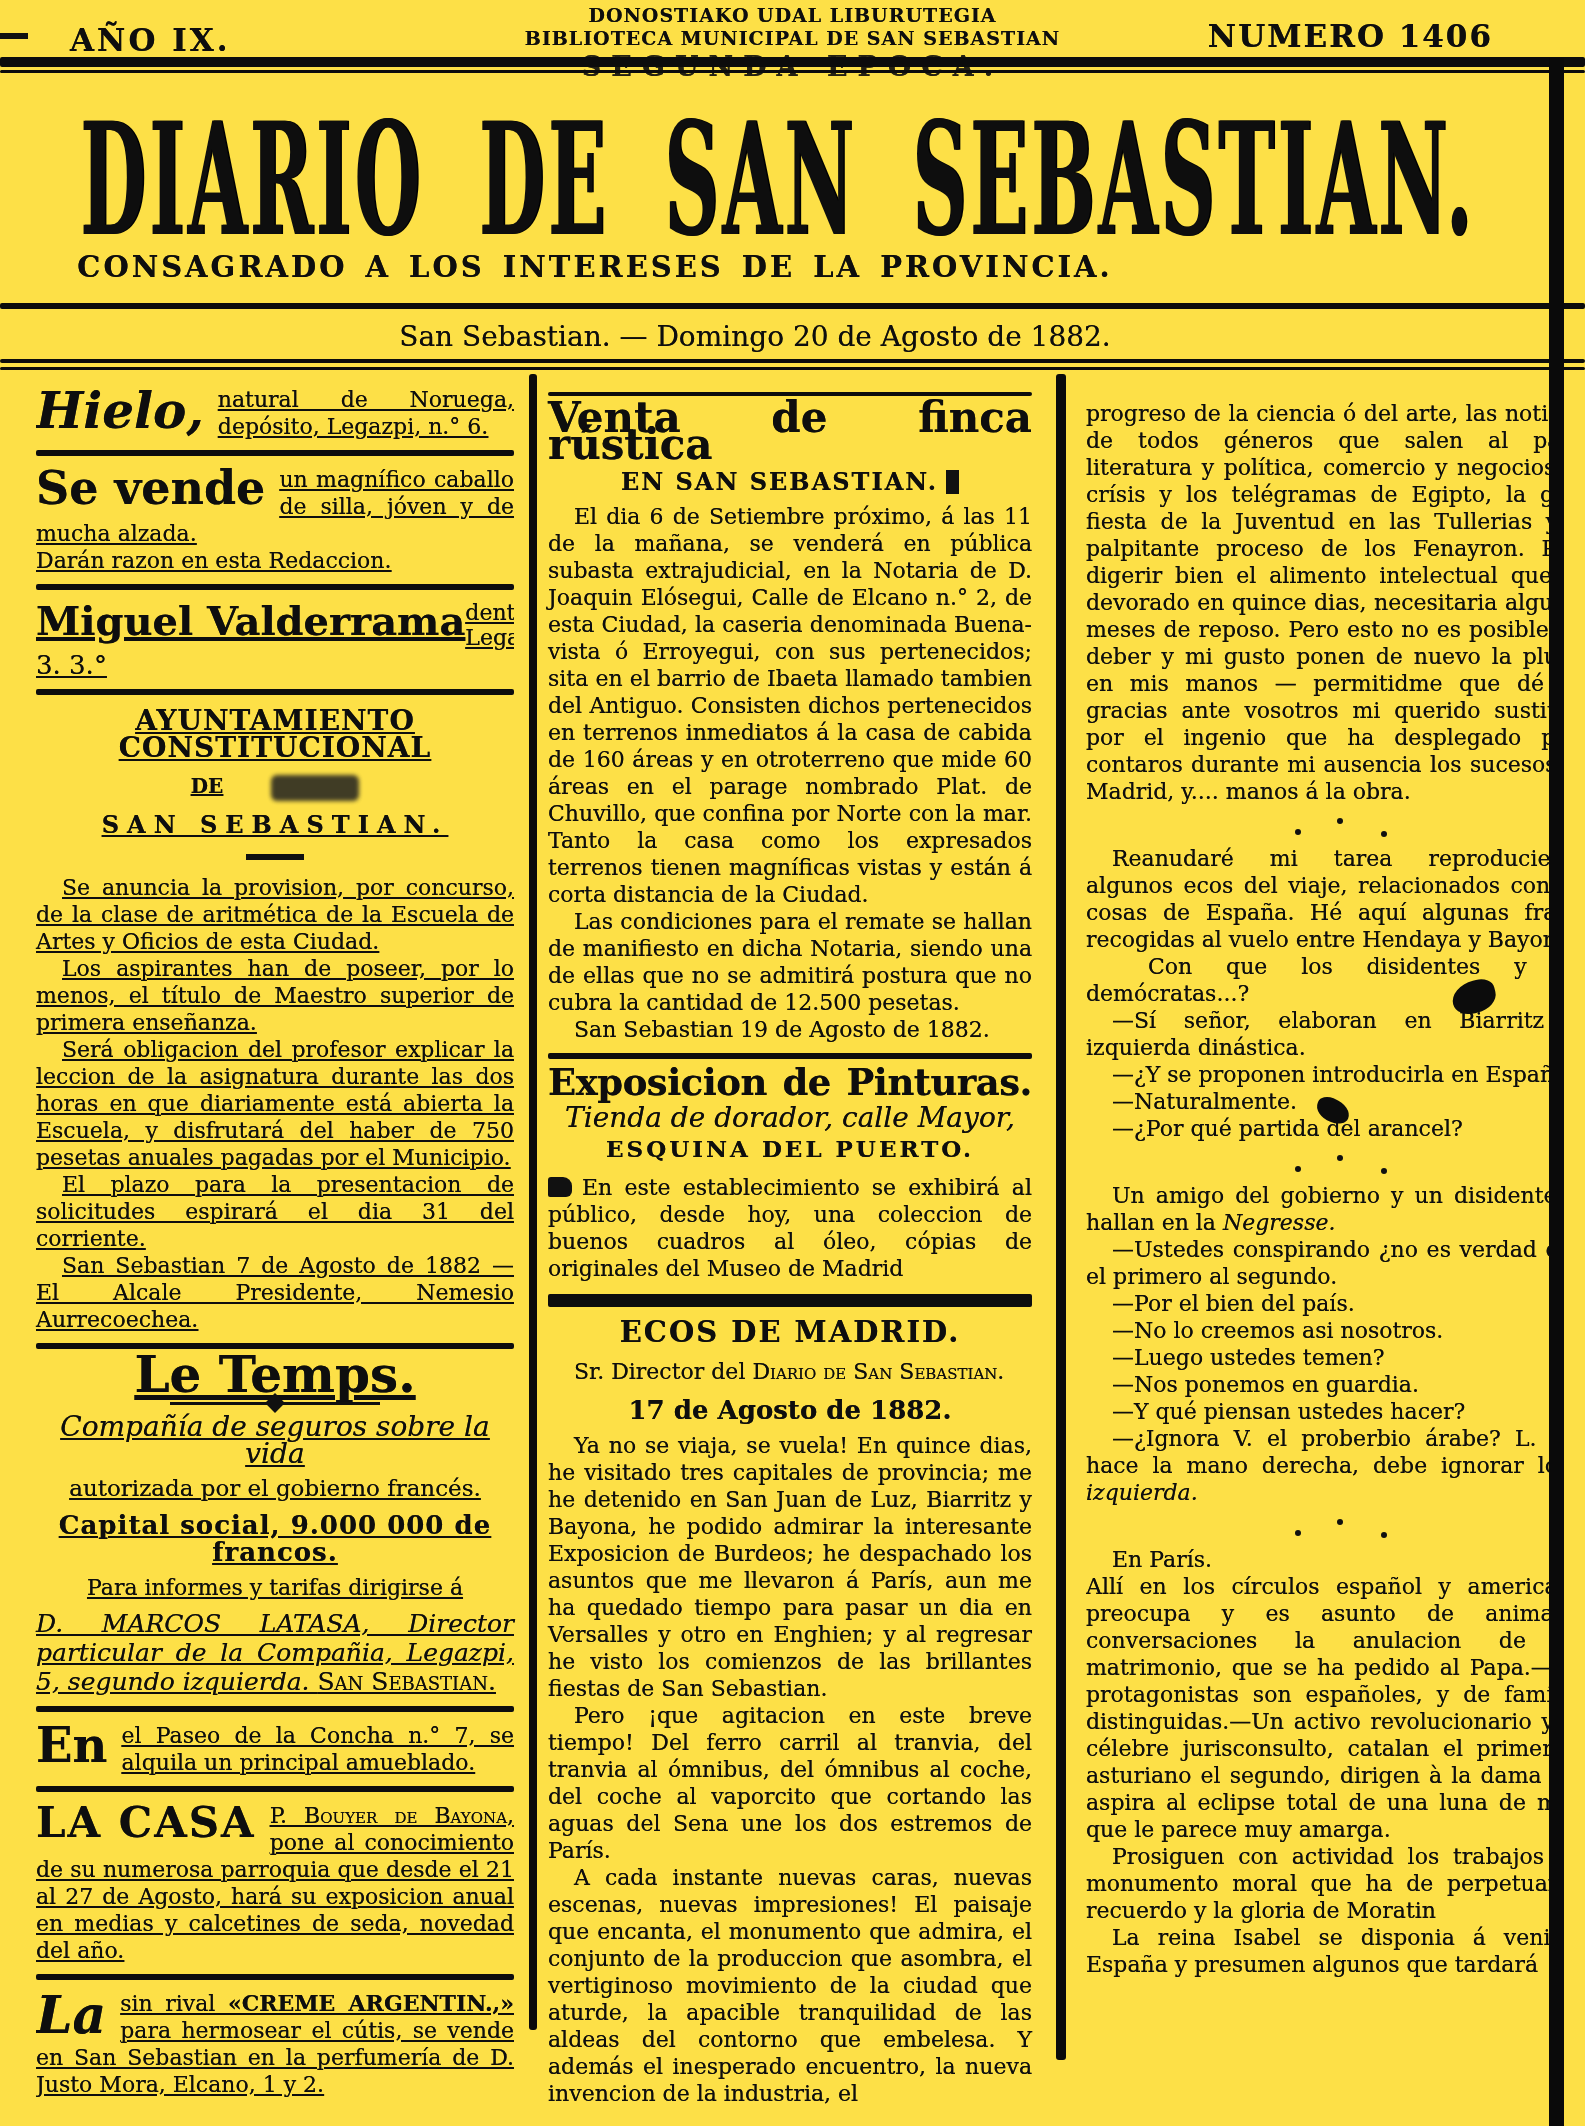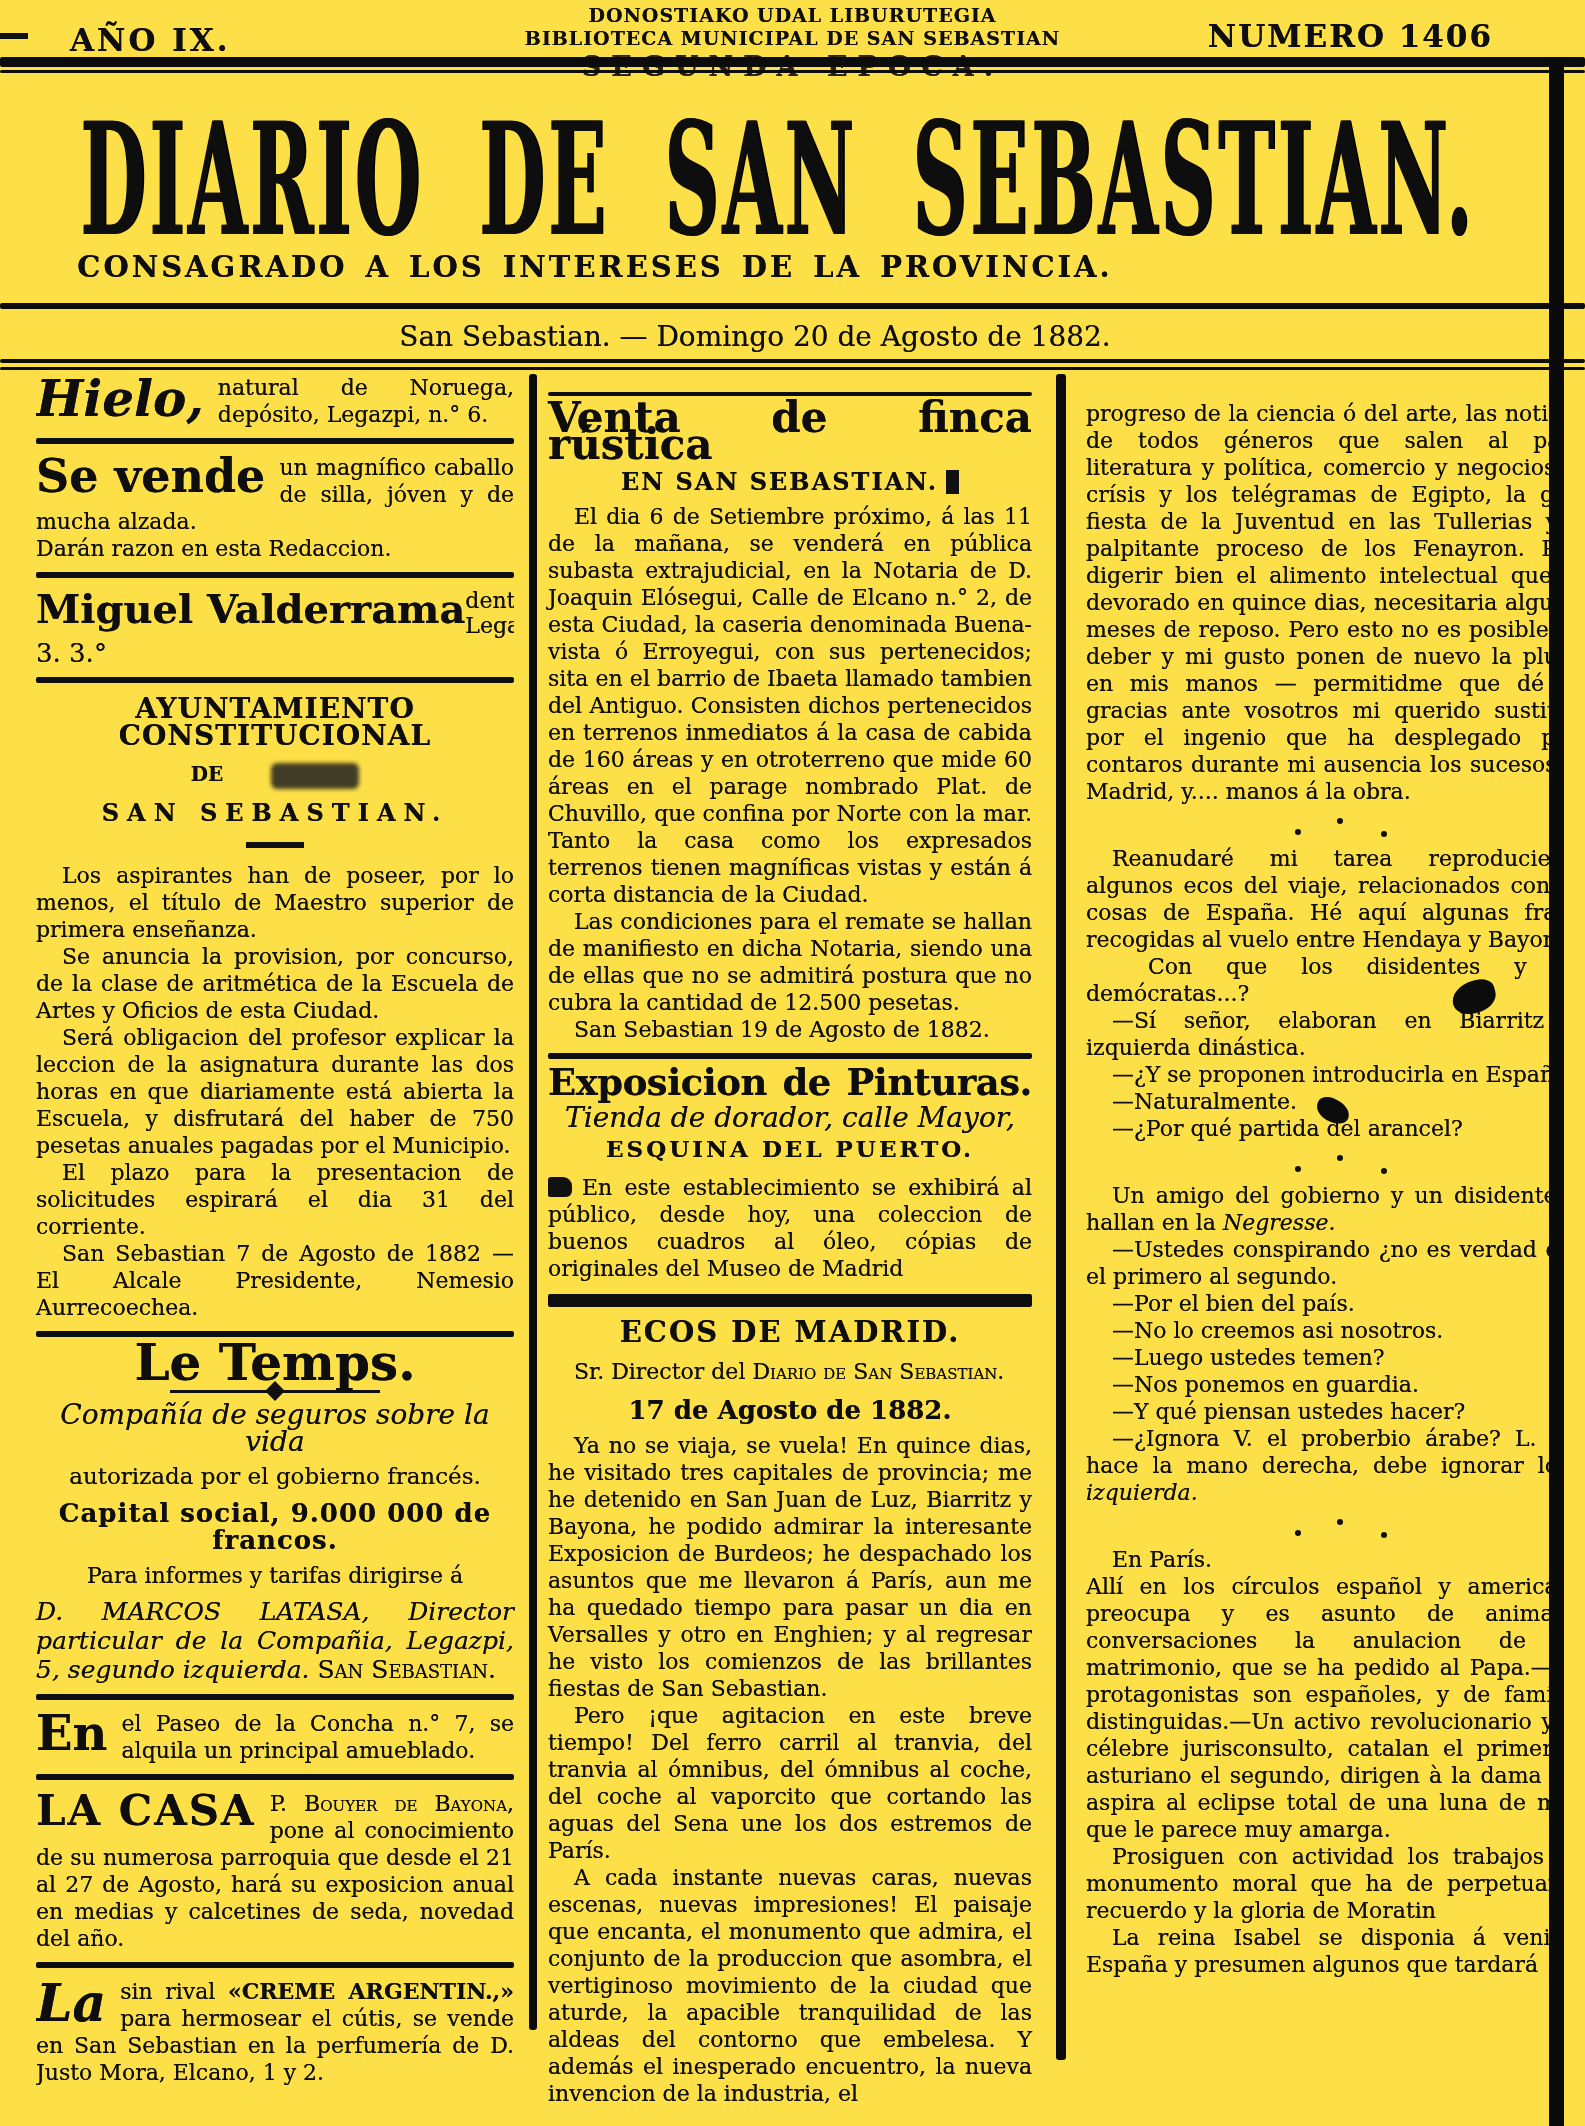--- a/index.html
+++ b/index.html
@@ -41,21 +41,21 @@
   .dateline { position:absolute; top:320px; left:0; width:1510px; text-align:center; font-size:28px; }
 
   
   .vdiv { position:absolute; background:#0b0b0b; border-radius:3px; }
   .vdiv-1 { left:529px;  top:374px; width:8px;  height:1656px; }
   .vdiv-2 { left:1056px; top:374px; width:10px; height:1686px; }
   .edge-band { position:absolute; left:1549px; top:58px; width:15px; height:2068px; background:#0a0a0a; }
   .edge-mark { position:absolute; left:0; top:33px; width:28px; height:6px; background:#111; }
 
   .col { position:absolute; font-size:22px; line-height:27px; text-align:justify; }
-  .col1 { left:36px;   top:370px; width:478px; }
+  .col1 { left:36px;   top:382px; width:478px;text-decoration:underline; }
   .col2 { left:548px;  top:392px; width:484px; }
   .col3 { left:1086px; top:400px; width:464px; overflow:hidden; }
   .col3-inner { width:506px; }
 
   p { margin:0; text-indent:26px; }
   p.noind { text-indent:0; }
   p.ind2  { text-indent:62px; }
   .it { font-style:italic; }
   .sc { font-variant:small-caps; font-style:normal; }
 
@@ -177,22 +177,22 @@
     </div>
 
     <div class="hr"></div>
 
     <div class="ayto">
       <div class="ayto-t1">AYUNTAMIENTO CONSTITUCIONAL</div>
       <div class="ayto-t2"><span>DE</span><span class="smudge"></span></div>
       <div class="ayto-t3">SAN SEBASTIAN.</div>
       <div class="dash-div"></div>
     </div>
+    <p>Se anuncia la provision, por concurso, de la clase de aritmética de la Escuela de Artes y Oficios de esta Ciudad.</p>
     <p>Los aspirantes han de poseer, por lo menos, el título de Maestro superior de primera enseñanza.</p>
-    <p>Se anuncia la provision, por concurso, de la clase de aritmética de la Escuela de Artes y Oficios de esta Ciudad.</p>
     <p>Será obligacion del profesor explicar la leccion de la asignatura durante las dos horas en que diariamente está abierta la Escuela, y disfrutará del haber de 750 pesetas anuales pagadas por el Municipio.</p>
     <p>El plazo para la presentacion de solicitudes espirará el dia 31 del corriente.</p>
     <p>San Sebastian 7 de Agosto de 1882 — El Alcale Presidente, Nemesio Aurrecoechea.</p>
 
     <div class="hr"></div>
 
     <div class="letemps">
       <div class="lt-title">Le Temps.</div>
       <div class="lt-orn"></div>
       <div class="lt-tagline">Compañía de seguros sobre la vida</div>

